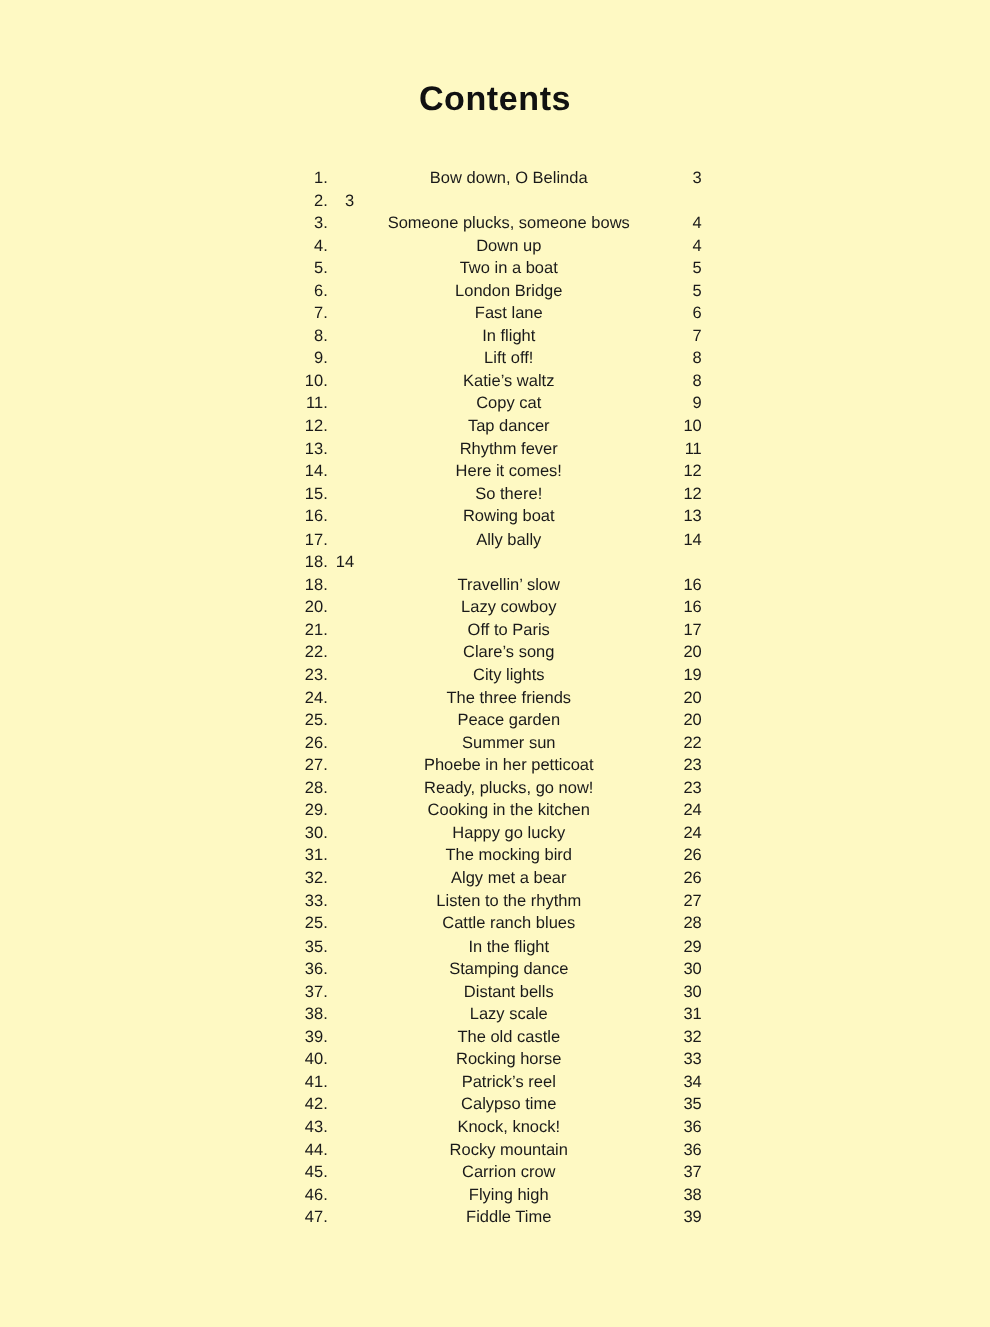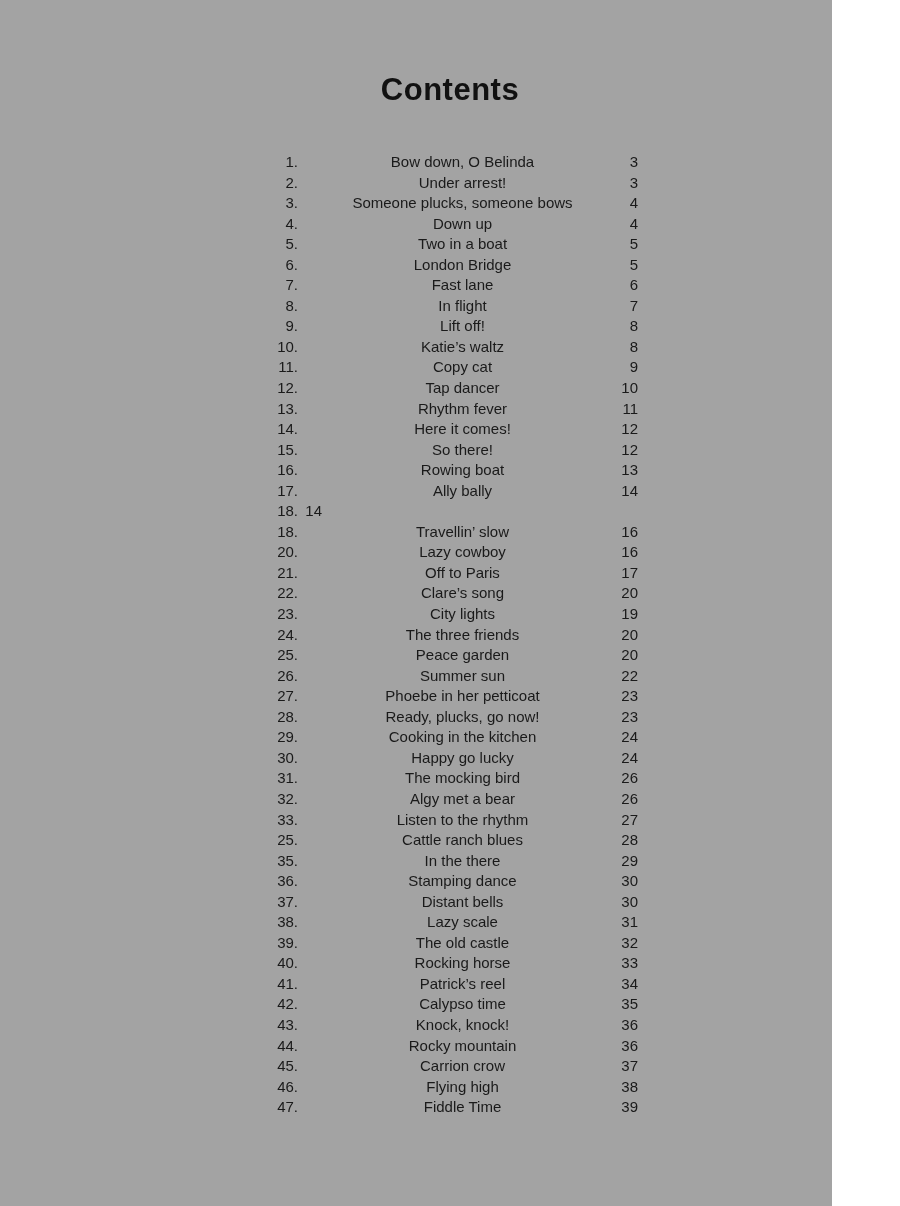--- a/index.html
+++ b/index.html
@@ -2,23 +2,23 @@
 <html><head>
 <meta charset="utf-8">
 <style>
   html, body {
     margin: 0;
     padding: 0;
     background: #ffffff;
   }
   .page {
     position: relative;
-    width: 832px;
+    width: 900px;
     height: 1206px;
-    background: #a3a3a3;
+    background: #fef9c3;
     font-family: "Liberation Sans", sans-serif;
     color: #1a1a1a;
     overflow: hidden;
   }
   .contents-title {
     position: absolute;
     top: 72px;
     left: 0;
     width: 900px;
     text-align: center;
@@ -65,21 +65,20 @@
 <div class="page">
   <h1 class="contents-title">Contents</h1>
   <div class="toc">
       <div class="row">
         <span class="num">1.</span>
         <span class="title">Bow down, O Belinda</span>
         <span class="pageno">3</span>
       </div>
       <div class="row">
         <span class="num">2.</span>
-        <span class="title">Under arrest!</span>
         <span class="pageno">3</span>
       </div>
       <div class="row">
         <span class="num">3.</span>
         <span class="title">Someone plucks, someone bows</span>
         <span class="pageno">4</span>
       </div>
       <div class="row">
         <span class="num">4.</span>
         <span class="title">Down up</span>
@@ -229,21 +228,21 @@
         <span class="title">Listen to the rhythm</span>
         <span class="pageno">27</span>
       </div>
       <div class="row">
         <span class="num">25.</span>
         <span class="title">Cattle ranch blues</span>
         <span class="pageno">28</span>
       </div>
       <div class="row">
         <span class="num">35.</span>
-        <span class="title">In the there</span>
+        <span class="title">In the flight</span>
         <span class="pageno">29</span>
       </div>
       <div class="row">
         <span class="num">36.</span>
         <span class="title">Stamping dance</span>
         <span class="pageno">30</span>
       </div>
       <div class="row">
         <span class="num">37.</span>
         <span class="title">Distant bells</span>

